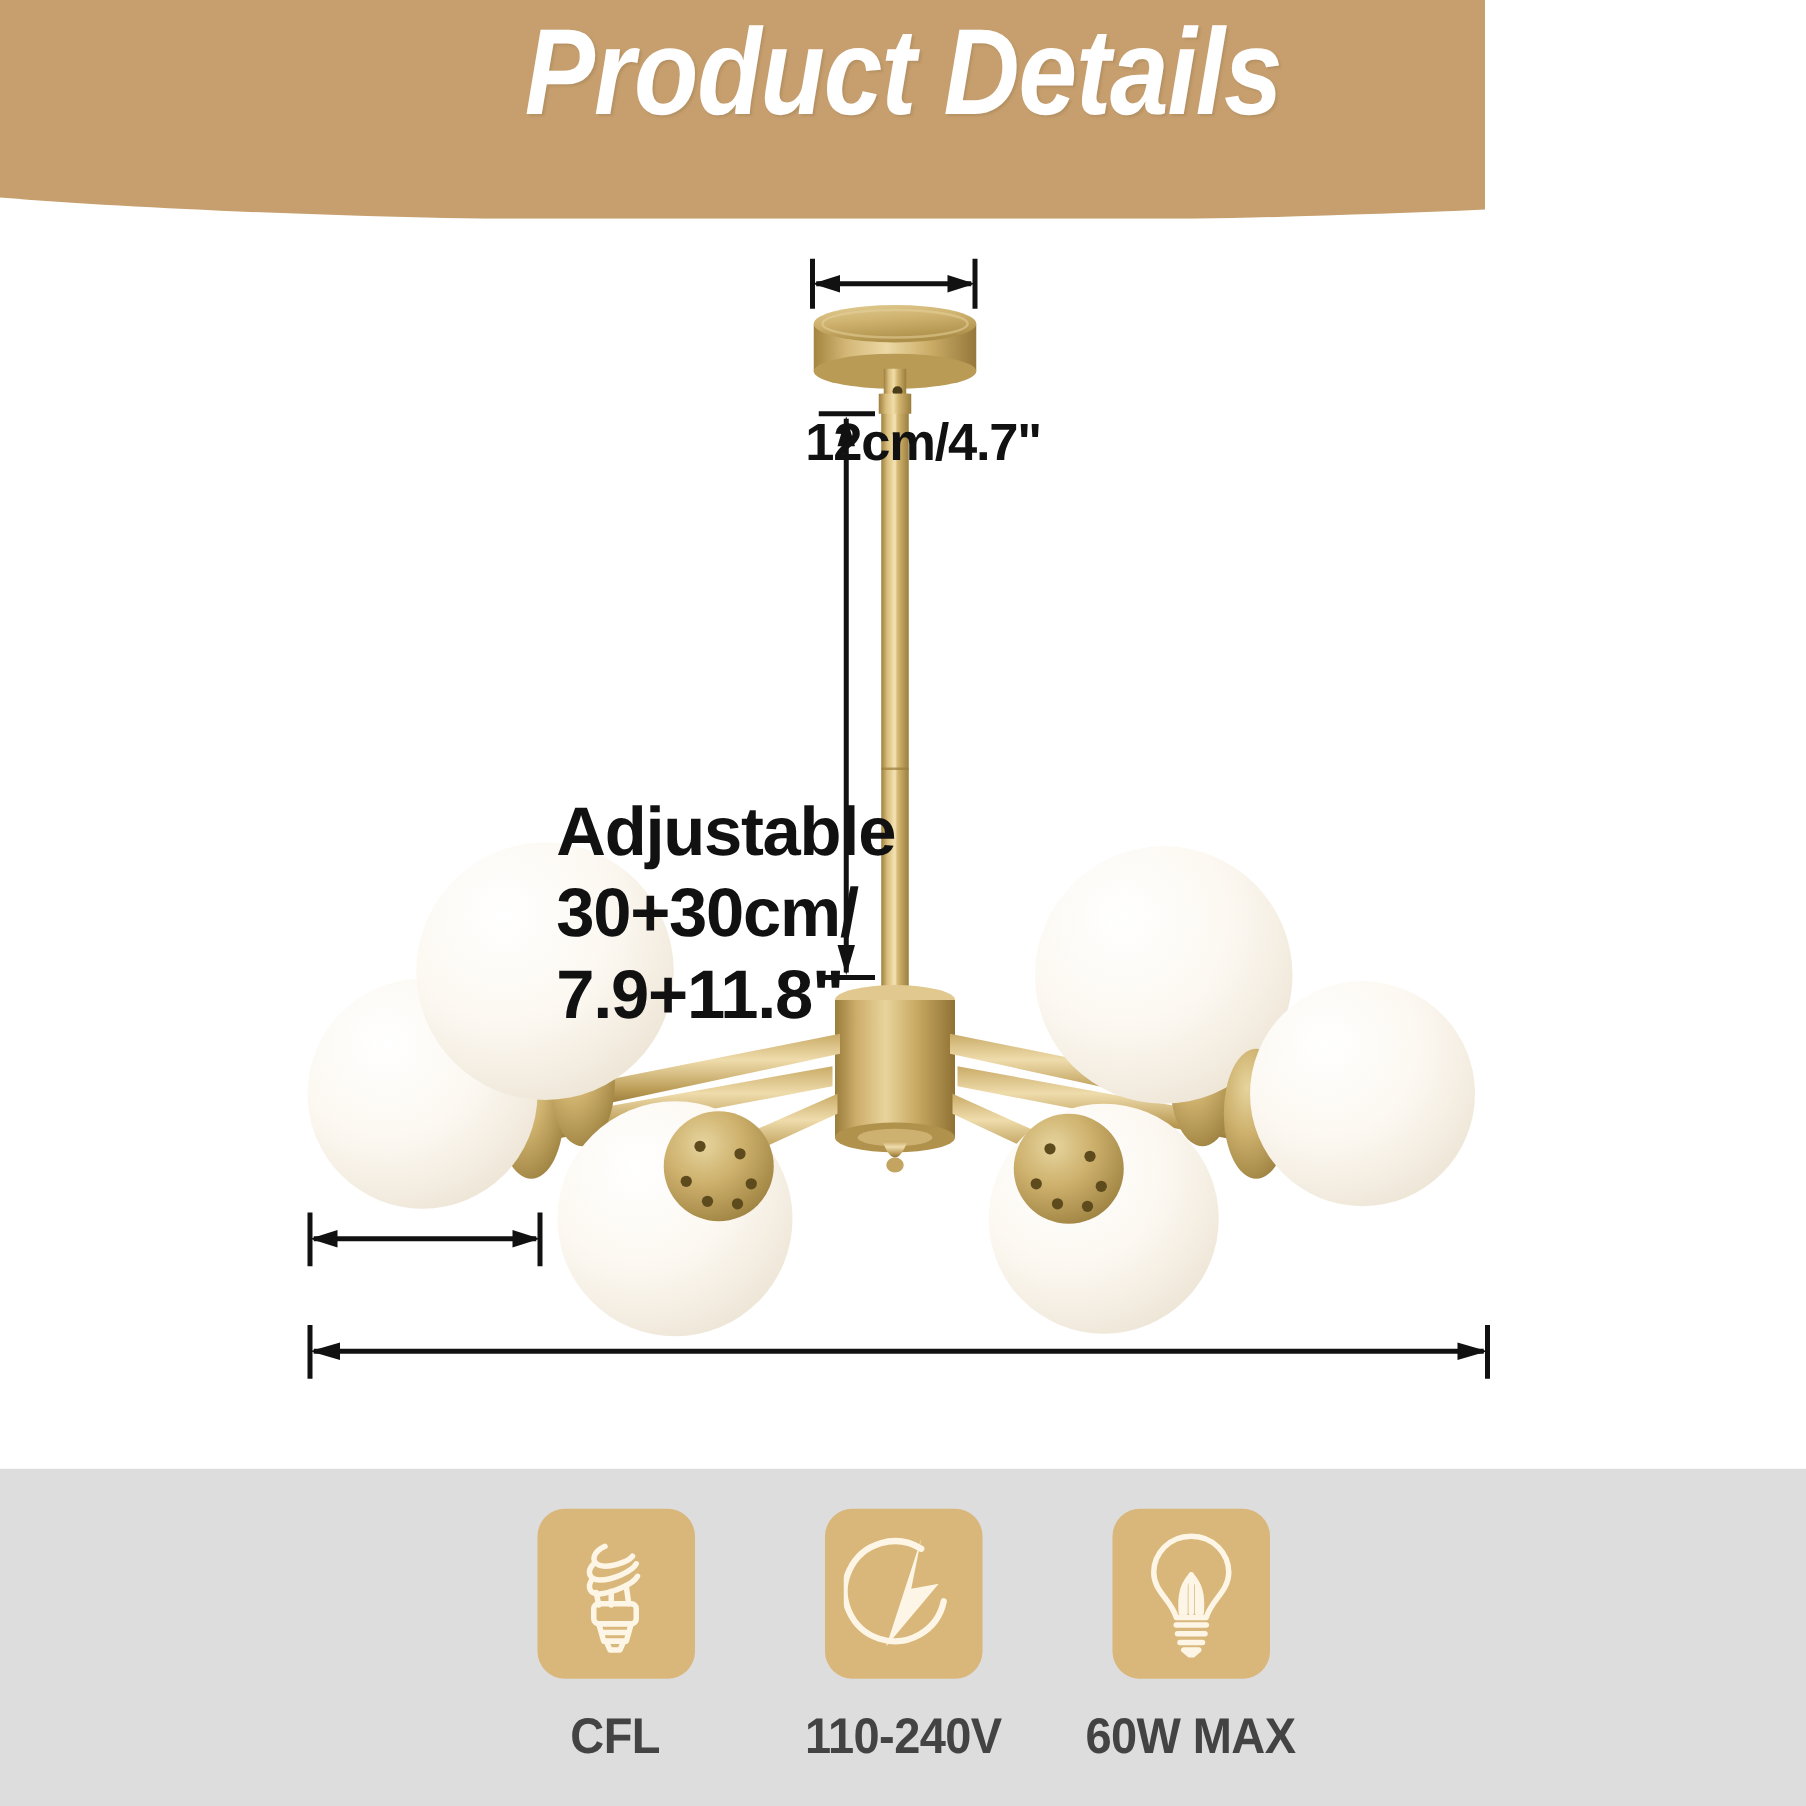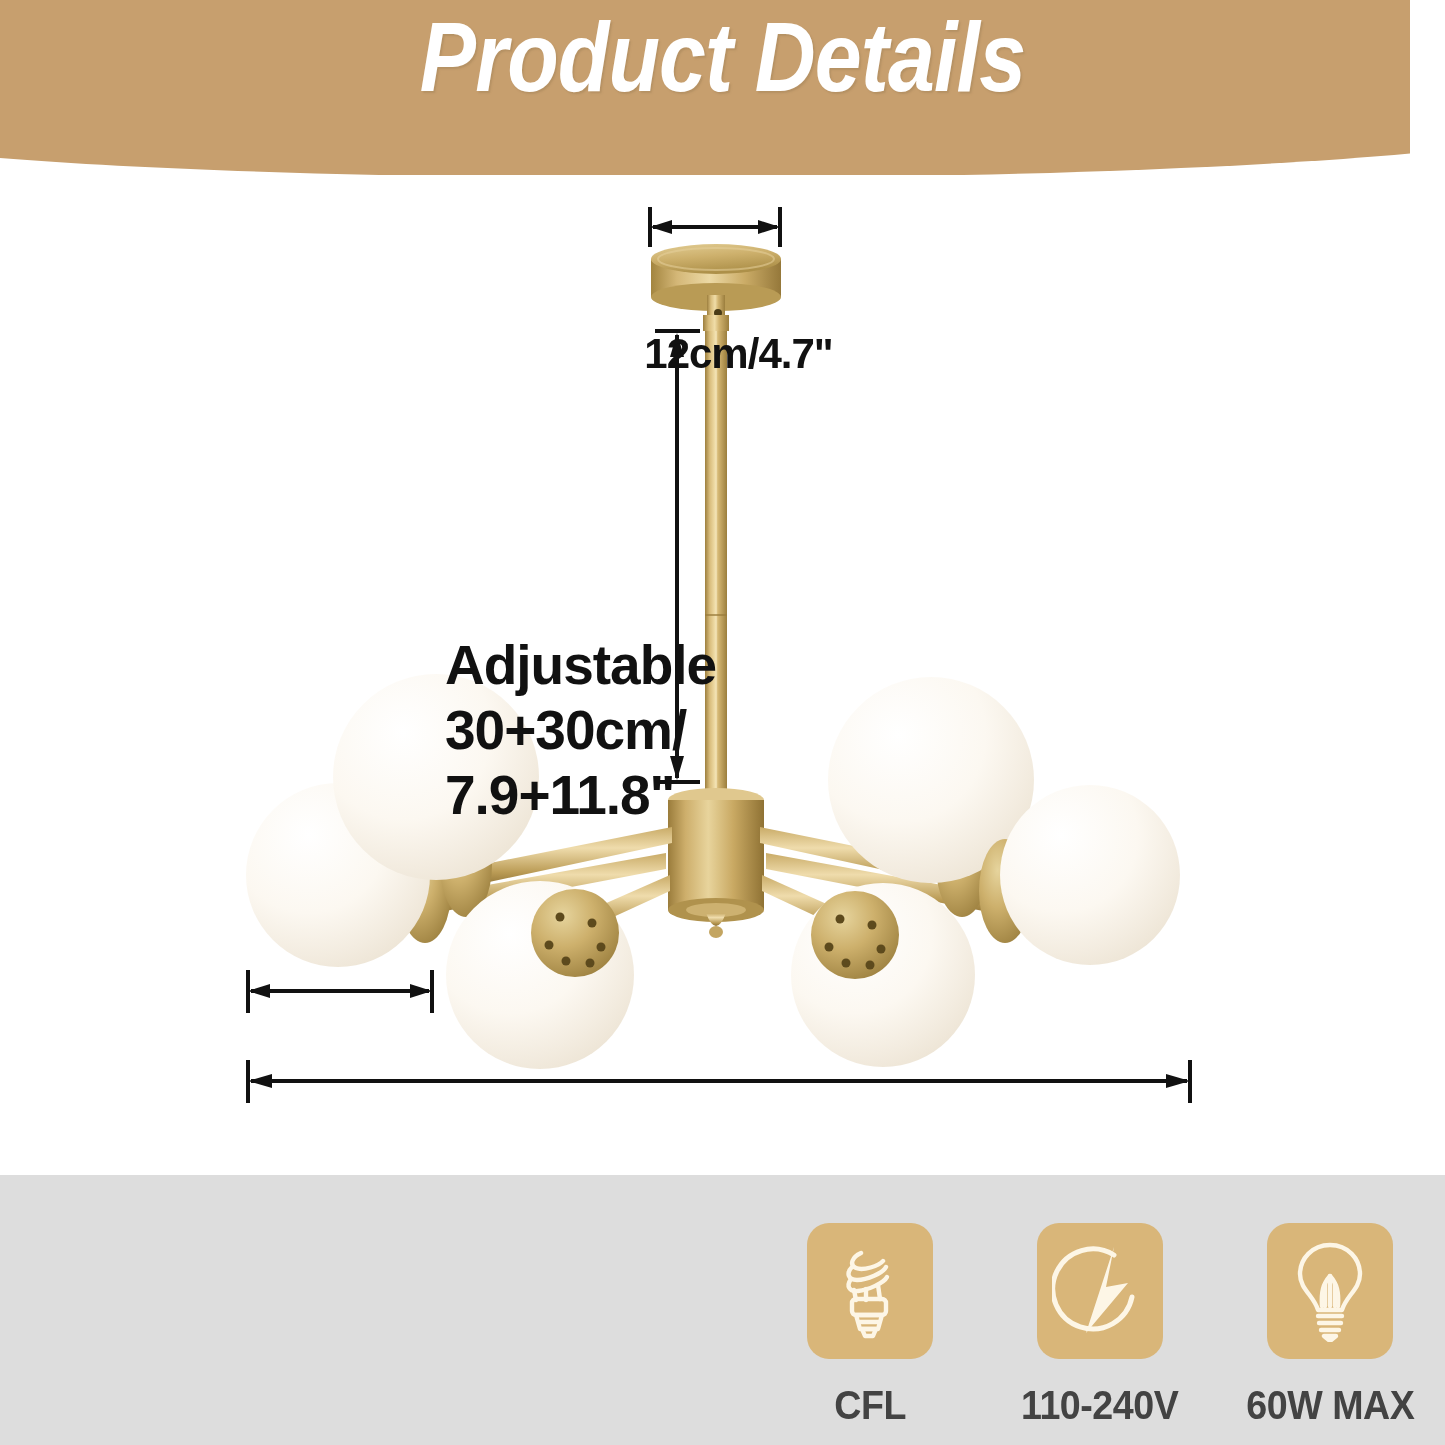--- a/index.html
+++ b/index.html
@@ -12,21 +12,21 @@
     height: 1445px;
     position: relative;
     overflow: hidden;
     font-family: "Liberation Sans", sans-serif;
   }
 
   
   #header-banner {
     position: absolute;
     left: 0; top: 0;
-    width: 1410px;
+    width: 1188px;
     height: 175px;
     overflow: hidden;
   }
   #header-bg {
     position: absolute;
     left: 0; top: 0;
     width: 1445px;
     height: 175px;
   }
   #header-title {
@@ -118,22 +118,22 @@
   }
   #feature-row {
     position: absolute;
     left: 0;
     top: 0;
     width: 1445px;
     height: 270px;
     display: flex;
     flex-direction: row;
     align-items: flex-start;
-    justify-content: flex-end;
-    padding-top: 48px;
+    justify-content: center;
+    padding-top: 32px;
     box-sizing: border-box;
   }
   .feature-item {
     display: flex;
     flex-direction: column;
     align-items: center;
     width: 230px;
   }
   .feature-tile {
     width: 126px;

